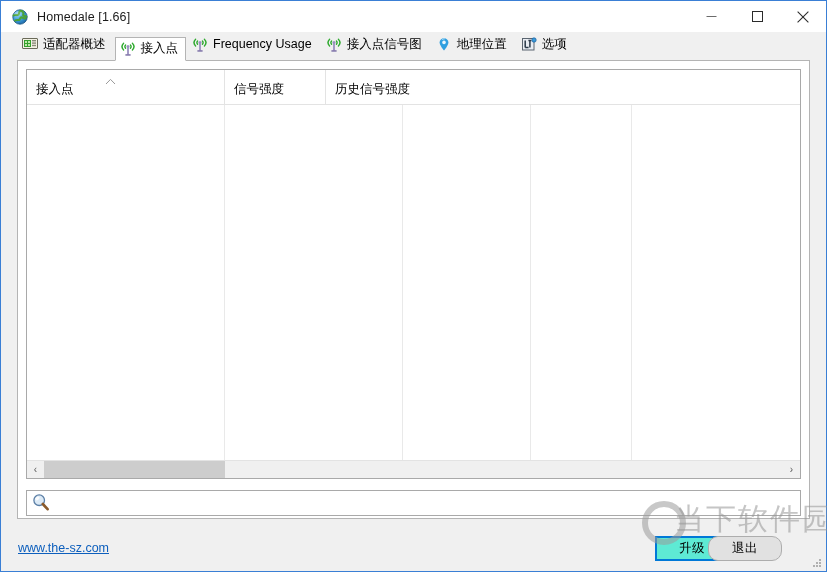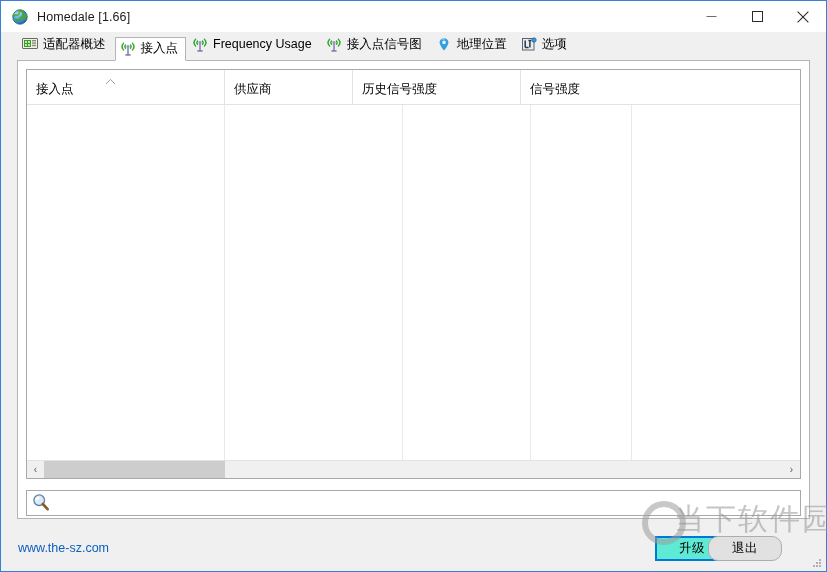--- a/index.html
+++ b/index.html
@@ -254,20 +254,21 @@
     width: 825px;
     height: 50px;
     background: #f0f0f0;
   }
   .weblink {
     position: absolute;
     left: 17px;
     top: 21px;
     font-size: 12.5px;
     color: #0d5fbd;
+    text-decoration: underline;
     cursor: pointer;
   }
   .btn {
     position: absolute;
     width: 74px;
     height: 25px;
     box-sizing: border-box;
     background: #e1e1e1;
     border: 1px solid #adadad;
     font-family: "Liberation Sans", sans-serif;
@@ -478,28 +479,25 @@
 
       <div class="lv-header">
         <div class="lv-col" style="width:198px">
           <span>接入点</span>
           <span class="sort-caret">
             <svg width="11" height="7" viewBox="0 0 11 7">
               <path d="M1 6 L5.5 1.4 L10 6" fill="none" stroke="#9a9a9a" stroke-width="1"></path>
             </svg>
           </span>
         </div>
-        <div class="lv-col" style="width:128px">
-          <span>供应商</span>
+        <div class="lv-col" style="width:101px">
+          <span>信号强度</span>
         </div>
         <div class="lv-col" style="width:168px">
           <span>历史信号强度</span>
-        </div>
-        <div class="lv-col" style="width:101px">
-          <span>信号强度</span>
         </div>
       </div>
 
       <div class="lv-grid">
         <div class="lv-gridcol" style="width:198px"></div>
         <div class="lv-gridcol" style="width:178px"></div>
         <div class="lv-gridcol" style="width:128px"></div>
         <div class="lv-gridcol" style="width:101px"></div>
         <div class="lv-gridcol" style="width:168px"></div>
       </div>

